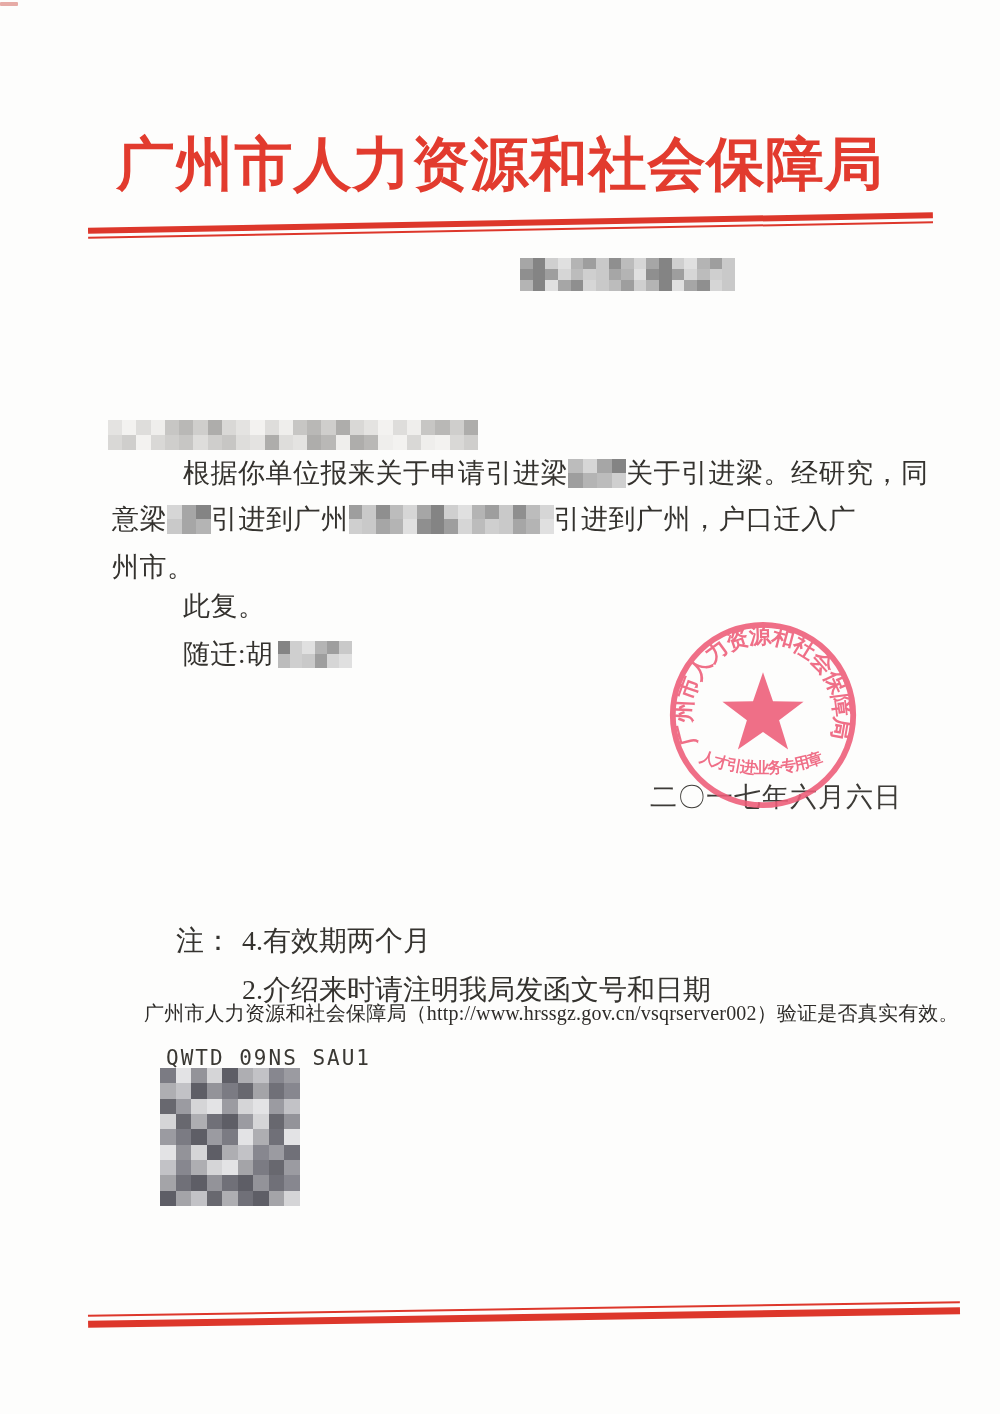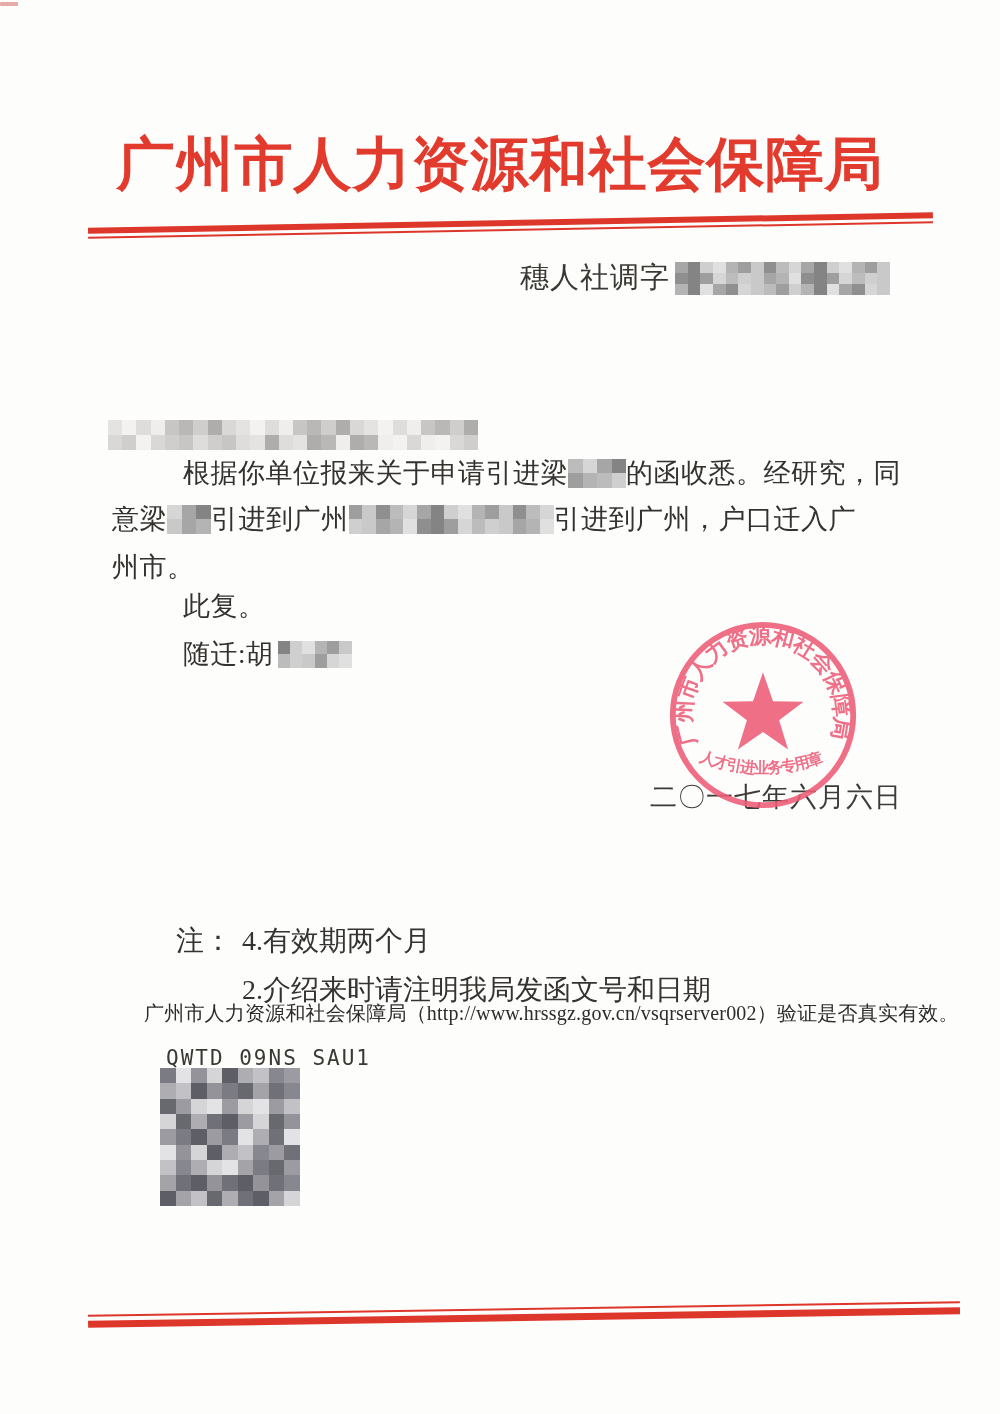--- a/index.html
+++ b/index.html
@@ -112,21 +112,20 @@
 
   <h1 class="org">广州市人力资源和社会保障局</h1>
 
   <div class="rule rule-top">
     <div class="thick"></div>
     <div class="gap"></div>
     <div class="thin"></div>
   </div>
 
   <div class="docnum">
-    <span>穗人社调字</span>
     <span class="mosaic" style="width: 215px; height: 33px; grid-template-columns: repeat(17, 1fr); grid-template-rows: repeat(3, 1fr);">
         <i style="background: rgb(166, 166, 166);"></i>
         <i style="background: rgb(132, 132, 132);"></i>
         <i style="background: rgb(207, 207, 207);"></i>
         <i style="background: rgb(224, 224, 224);"></i>
         <i style="background: rgb(180, 180, 180);"></i>
         <i style="background: rgb(158, 158, 158);"></i>
         <i style="background: rgb(201, 201, 201);"></i>
         <i style="background: rgb(143, 143, 143);"></i>
         <i style="background: rgb(188, 188, 188);"></i>
@@ -237,21 +236,21 @@
     <span class="mosaic" style="width: 58px; height: 29px; grid-template-columns: repeat(4, 1fr); grid-template-rows: repeat(2, 1fr);">
         <i style="background: rgb(188, 188, 188);"></i>
         <i style="background: rgb(214, 214, 214);"></i>
         <i style="background: rgb(166, 166, 166);"></i>
         <i style="background: rgb(132, 132, 132);"></i>
         <i style="background: rgb(158, 158, 158);"></i>
         <i style="background: rgb(180, 180, 180);"></i>
         <i style="background: rgb(188, 188, 188);"></i>
         <i style="background: rgb(207, 207, 207);"></i>
       </span>
-    <span>的函收悉。经研究，同</span>
+    <span>关于引进梁。经研究，同</span>
   </div>
 
   <div class="bline" style="top:501px;">
     <span>意梁</span>
     <span class="mosaic" style="width: 44px; height: 29px; grid-template-columns: repeat(3, 1fr); grid-template-rows: repeat(2, 1fr);">
         <i style="background: rgb(214, 214, 214);"></i>
         <i style="background: rgb(166, 166, 166);"></i>
         <i style="background: rgb(132, 132, 132);"></i>
         <i style="background: rgb(201, 201, 201);"></i>
         <i style="background: rgb(166, 166, 166);"></i>

